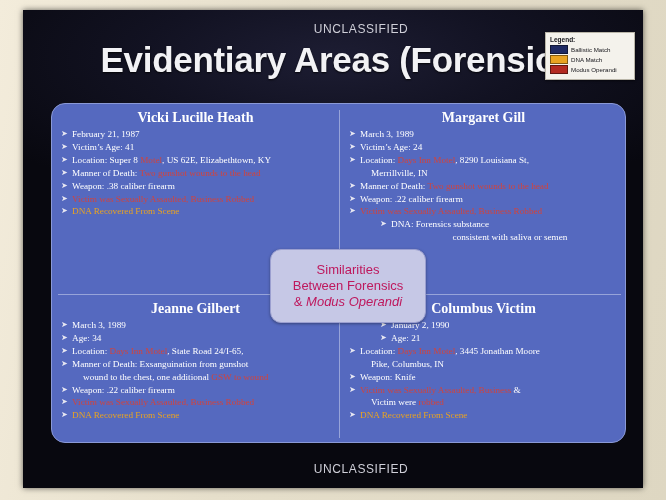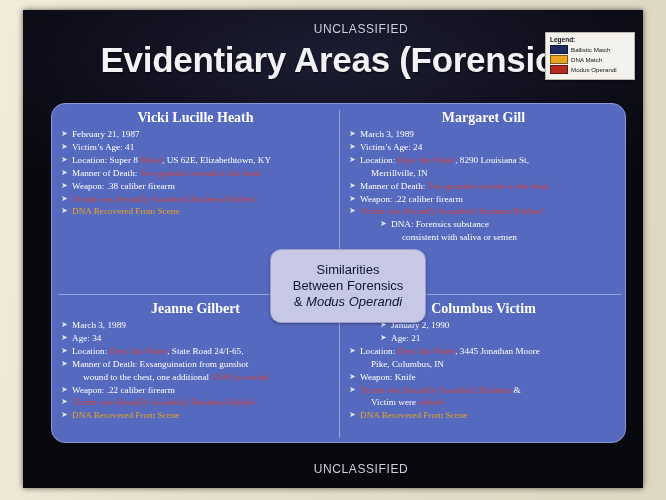--- a/index.html
+++ b/index.html
@@ -89,21 +89,21 @@
   .mo{color:#d0443f;}
   .dna{color:#e9a321;}
 
   
   #center-box{
     position:absolute;left:247px;top:239px;width:156px;height:74px;
     background:#c6c8e6;border:1px solid #9b9fd0;border-radius:11px;
     box-sizing:border-box;
     display:flex;flex-direction:column;align-items:center;justify-content:center;
     font-family:"Liberation Sans",sans-serif;
-    color:#0f172a;font-size:13px;line-height:16px;text-align:center;
+    color:#be185d;font-size:13px;line-height:16px;text-align:center;
     box-shadow:0 1px 3px rgba(0,0,0,.35);
   }
   #center-box .ital{font-style:italic;}
 </style>
 </head>
 <body>
 
 <div id="photo-frame">
   <div id="slide">
     <div id="slide-bg"></div>
@@ -151,21 +151,21 @@
         <div class="quad-title">Margaret Gill</div>
         <ul class="facts">
             <li><span class="bullet">➤</span><span>March 3, 1989</span></li>
             <li><span class="bullet">➤</span><span>Victim’s Age: 24</span></li>
             <li><span class="bullet">➤</span><span>Location: </span><span class="mo">Days Inn Motel</span><span>, 8290 Louisiana St,</span></li>
             <li style="padding-left: 11px; margin-left: 11px;"><span>Merrillville, IN</span></li>
             <li><span class="bullet">➤</span><span>Manner of Death: </span><span class="mo">Two gunshot wounds to the head</span></li>
             <li><span class="bullet">➤</span><span>Weapon: .22 caliber firearm</span></li>
             <li><span class="bullet">➤</span><span class="mo">Victim was Sexually Assaulted, Business Robbed</span></li>
             <li class="indent"><span class="bullet">➤</span><span>DNA: Forensics substance</span></li>
-            <li style="padding-left: 11px; margin-left: 42px;"><span>consistent with saliva or semen</span></li>
+            <li style="padding-left: 11px; margin-left: 42px; text-align: center;"><span>consistent with saliva or semen</span></li>
           </ul>
       </div>
 
       <div class="quad" id="quad-bl">
         <div class="quad-title">Jeanne Gilbert</div>
         <ul class="facts">
             <li><span class="bullet">➤</span><span>March 3, 1989</span></li>
             <li><span class="bullet">➤</span><span>Age: 34</span></li>
             <li><span class="bullet">➤</span><span>Location: </span><span class="mo">Days Inn Motel</span><span>, State Road 24/I-65,</span></li>
             <li><span class="bullet">➤</span><span>Manner of Death: Exsanguination from gunshot</span></li>

